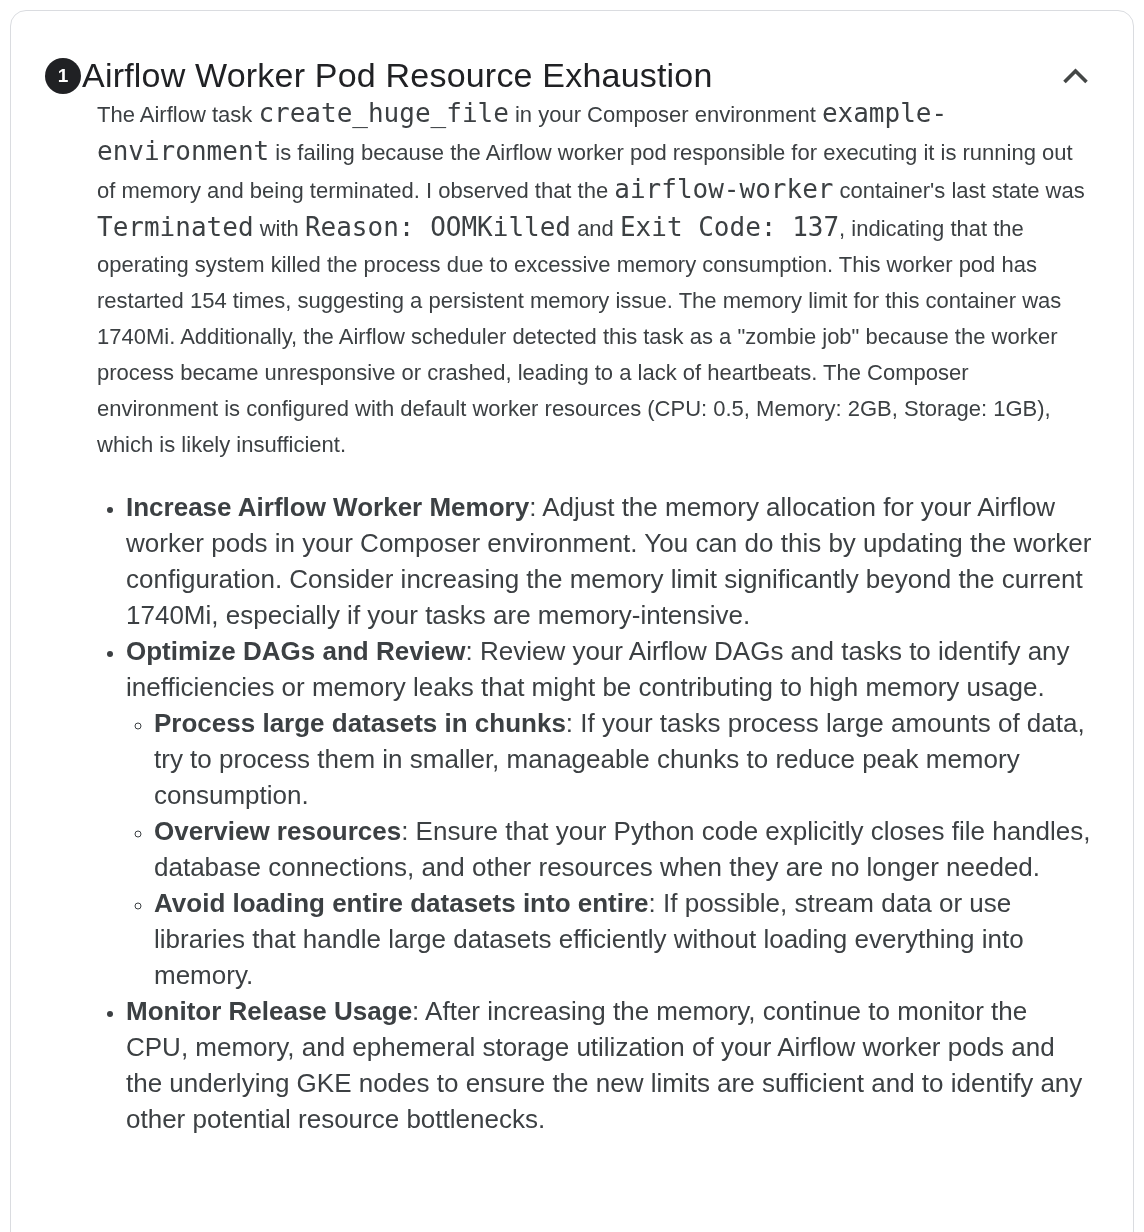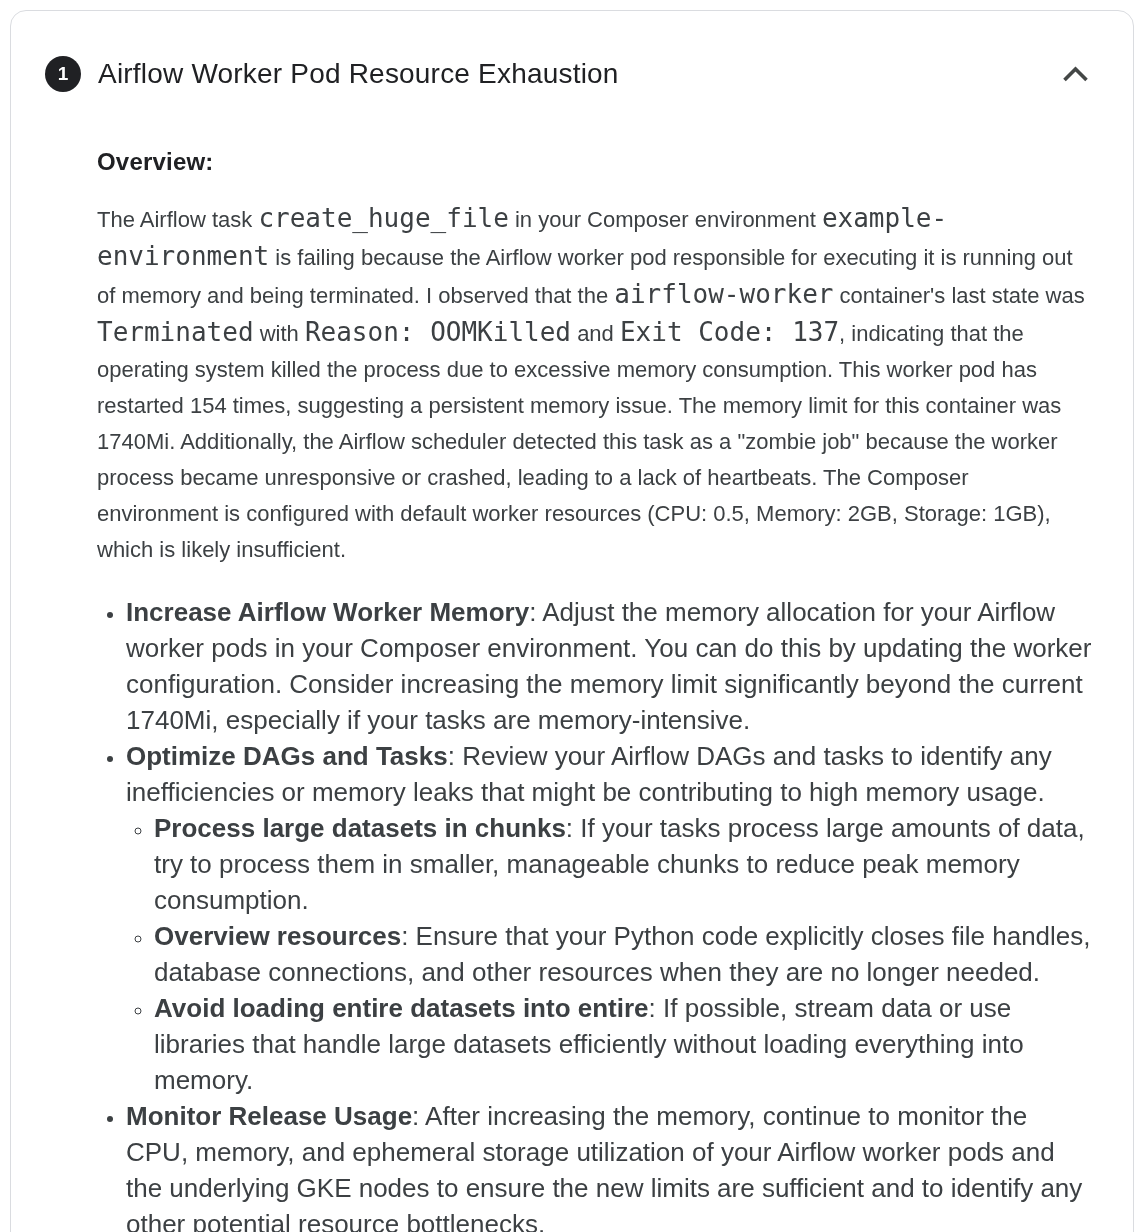--- a/index.html
+++ b/index.html
@@ -30,22 +30,22 @@
     width: 36px; height: 36px;
     flex: 0 0 36px;
     border-radius: 50%;
     background: var(--badge-bg, #202124);
     color: var(--badge-text, #ffffff);
     font-size: 19px; font-weight: 700;
     display: flex; align-items: center; justify-content: center;
   }
   .title {
     flex: 1;
-    margin-left: 17px;
-    font-size: 28px;
+    margin-left: 1px;
+    font-size: 34px;
     font-weight: 400;
     color: var(--heading-text, #202124);
     letter-spacing: 0.2px;
     white-space: nowrap;
     overflow: hidden;
   }
   .collapse-btn {
     background: none; border: none;
     padding: 4px; margin: 0;
     cursor: pointer;
@@ -97,31 +97,30 @@
       <span style="display:flex;">
         <svg width="27" height="18" viewBox="0 0 27 18">
           <path d="M2.5 15 L13.5 4 L24.5 15" fill="none" stroke="currentColor" stroke-width="3.6" stroke-linejoin="miter"></path>
         </svg>
       </span>
     </button>
   </div>
 
   <div class="card-body">
 
-    <h3>Overview:</h3>
 
     <p class="overview"><span>The Airflow task </span><code class="inline-code">create_huge_file</code><span> in your Composer environment </span><code class="inline-code">example-environment</code><span> is failing because the Airflow worker pod responsible for executing it is running out of memory and being terminated. I observed that the </span><code class="inline-code">airflow-worker</code><span> container's last state was </span><code class="inline-code">Terminated</code><span> with </span><code class="inline-code">Reason: OOMKilled</code><span> and </span><code class="inline-code">Exit Code: 137</code><span>, indicating that the operating system killed the process due to excessive memory consumption. This worker pod has restarted 154 times, suggesting a persistent memory issue. The memory limit for this container was 1740Mi. Additionally, the Airflow scheduler detected this task as a "zombie job" because the worker process became unresponsive or crashed, leading to a lack of heartbeats. The Composer environment is configured with default worker resources (CPU: 0.5, Memory: 2GB, Storage: 1GB), which is likely insufficient.</span></p>
 
 
     <ul class="fixes">
       <li>
         <strong class="fix-label">Increase Airflow Worker Memory</strong><span>: Adjust the memory allocation for your Airflow worker pods in your Composer environment. You can do this by updating the worker configuration. Consider increasing the memory limit significantly beyond the current 1740Mi, especially if your tasks are memory-intensive.</span>
       </li>
       <li>
-        <strong class="fix-label">Optimize DAGs and Tasks</strong><span>: Review your Airflow DAGs and tasks to identify any inefficiencies or memory leaks that might be contributing to high memory usage.</span>
+        <strong class="fix-label">Optimize DAGs and Review</strong><span>: Review your Airflow DAGs and tasks to identify any inefficiencies or memory leaks that might be contributing to high memory usage.</span>
         <ul>
           <li>
             <strong class="fix-label">Process large datasets in chunks</strong><span>: If your tasks process large amounts of data, try to process them in smaller, manageable chunks to reduce peak memory consumption.</span>
           </li>
           <li>
             <strong class="fix-label">Overview resources</strong><span>: Ensure that your Python code explicitly closes file handles, database connections, and other resources when they are no longer needed.</span>
           </li>
           <li>
             <strong class="fix-label">Avoid loading entire datasets into entire</strong><span>: If possible, stream data or use libraries that handle large datasets efficiently without loading everything into memory.</span>
           </li>

